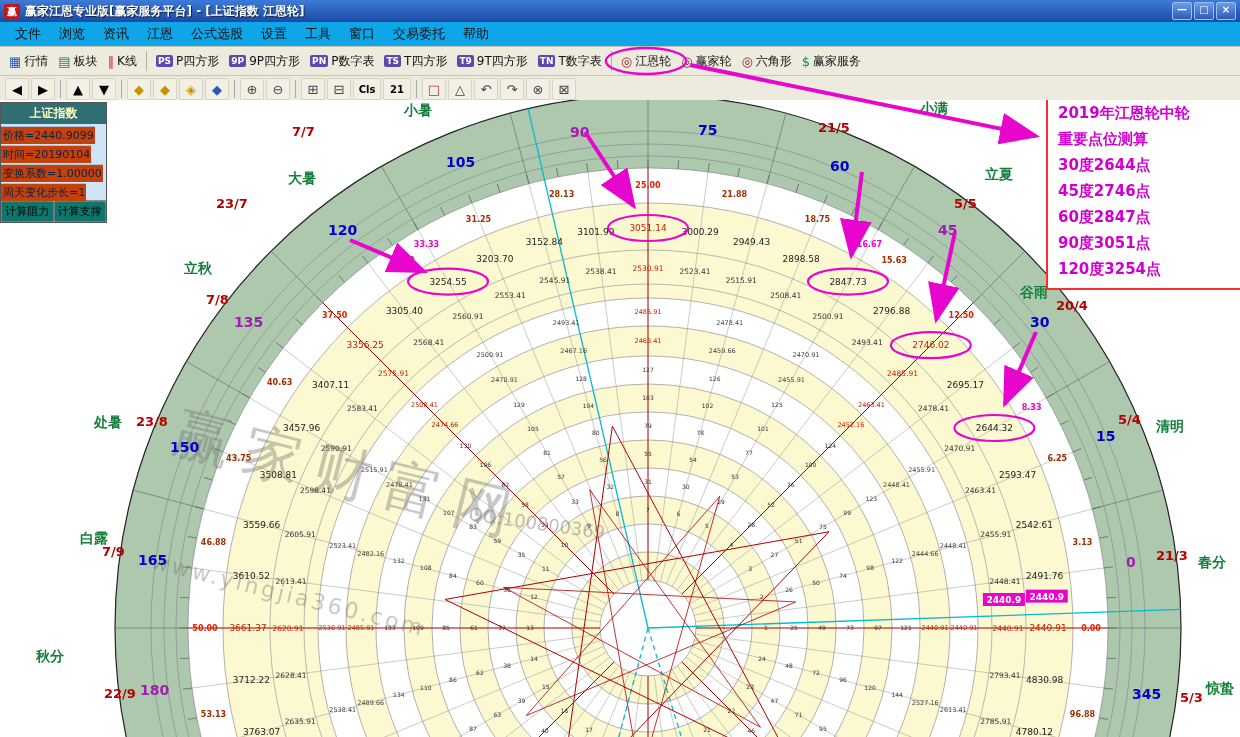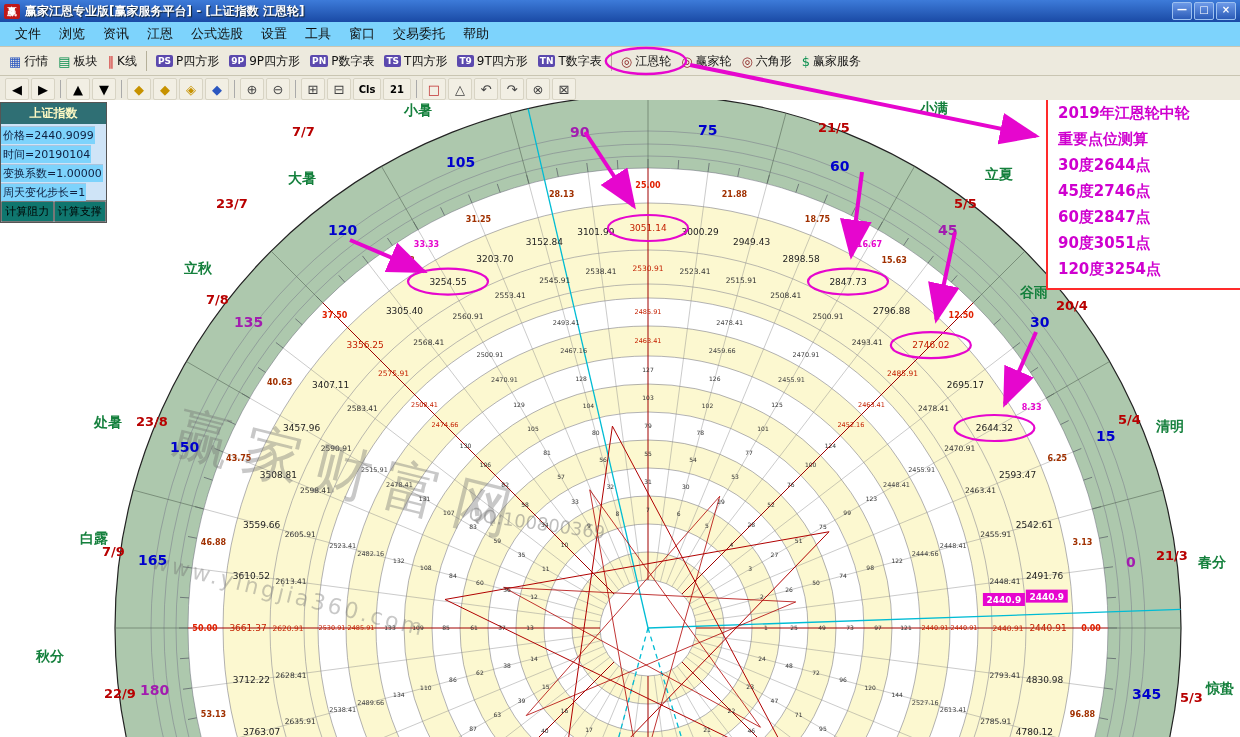--- a/index.html
+++ b/index.html
@@ -11,21 +11,21 @@
   
   .titlebar{height:22px;background:linear-gradient(#3d7bd9,#1a4aa5);display:flex;align-items:center;
     color:#fff;font-size:12px;font-weight:bold;padding:0 4px;gap:5px;}
   .app-icon{width:16px;height:15px;background:#c01818;color:#fff;font-size:10px;line-height:15px;
     text-align:center;border-radius:2px;flex:0 0 auto;}
   .title-text{flex:1;white-space:nowrap;overflow:hidden;text-shadow:1px 1px 1px #123;}
   .win-buttons{display:flex;gap:2px;}
   .win-btn{width:18px;height:16px;background:linear-gradient(#6d9ae8,#2c5cb8);border:1px solid #9cc0f0;
     border-radius:2px;color:#fff;font-size:10px;line-height:14px;text-align:center;cursor:default;}
   
-  .menubar{height:24px;background:#7dd3fc;border-bottom:1px solid #c9c5b2;display:flex;align-items:center;
+  .menubar{height:24px;background:#0ea5e9;border-bottom:1px solid #c9c5b2;display:flex;align-items:center;
     font-size:13px;color:#111;padding-left:6px;}
   .menu-item{padding:2px 9px;cursor:default;}
   
   .toolbar1{height:28px;background:#edeade;border-bottom:1px solid #c9c5b2;display:flex;align-items:center;
     font-size:12px;color:#111;padding-left:4px;}
   .tb-item{display:flex;align-items:center;gap:3px;padding:2px 5px;cursor:default;white-space:nowrap;}
   .tb-glyph{font-size:13px;line-height:13px;}
   .tb-box{font-size:9px;font-weight:bold;color:#fff;background:#5b49ae;padding:1px 2px;border-radius:2px;line-height:10px;}
   .tb-sep{width:1px;height:20px;background:#b5b09a;margin:0 4px;}
   
@@ -44,21 +44,21 @@
   .olabel.date{color:#b80000;font-size:13px;}
   .olabel.ang-blue{color:#0000cc;font-size:14px;}
   .olabel.ang-red{color:#a21caf;font-size:14px;}
   
   .anno-box{position:absolute;left:1046px;top:-8px;width:182px;border:2px solid #ff2a2a;background:#fff;
     padding:8px 8px 6px 10px;z-index:6;}
   .anno-line{color:#cf00cf;font-size:15px;font-weight:bold;line-height:26px;white-space:nowrap;}
   
   .info-panel{position:absolute;left:0;top:102px;width:105px;z-index:5;border:1px solid #555;background:#cfe4f7;}
   .info-header{background:#2f6f74;color:#fef9c3;font-size:12px;font-weight:bold;text-align:center;padding:2px 0;}
-  .info-row{background:#7dd3fc;border-top:1px solid #aac4de;font-size:11px;color:#102040;
+  .info-row{background:#c2410c;border-top:1px solid #aac4de;font-size:11px;color:#102040;
     padding:2px 1px 2px 2px;white-space:nowrap;overflow:hidden;}
   .info-buttons{display:flex;border-top:1px solid #888;}
   .info-btn{flex:1;font-size:11px;background:#0f766e;border:1px solid #777;border-radius:1px;
     padding:2px 0;text-align:center;cursor:default;}
   
   #overlay-svg{position:absolute;left:0;top:0;z-index:20;pointer-events:none;}
 </style>
 </head>
 <body>
 

